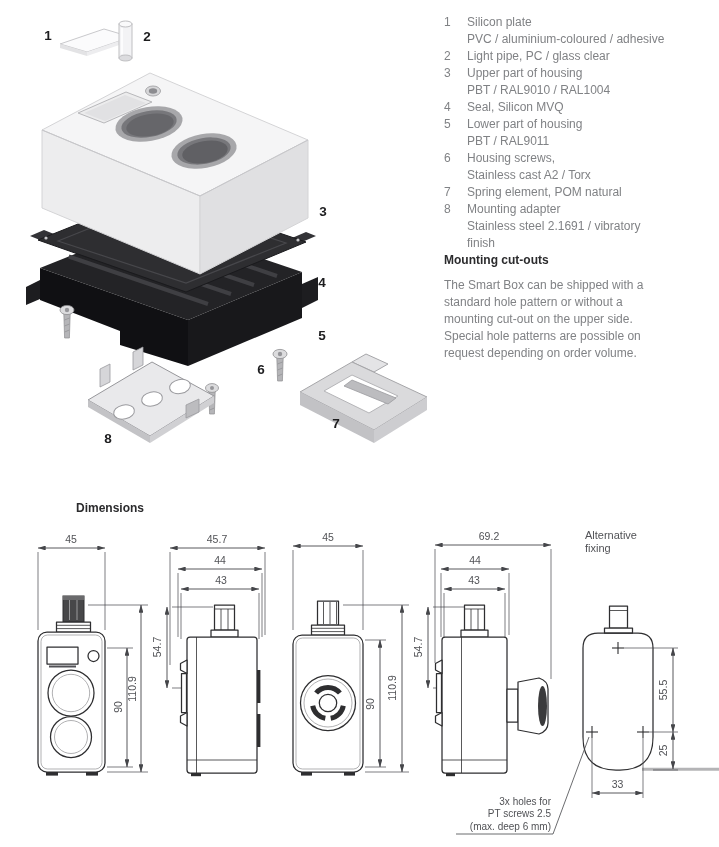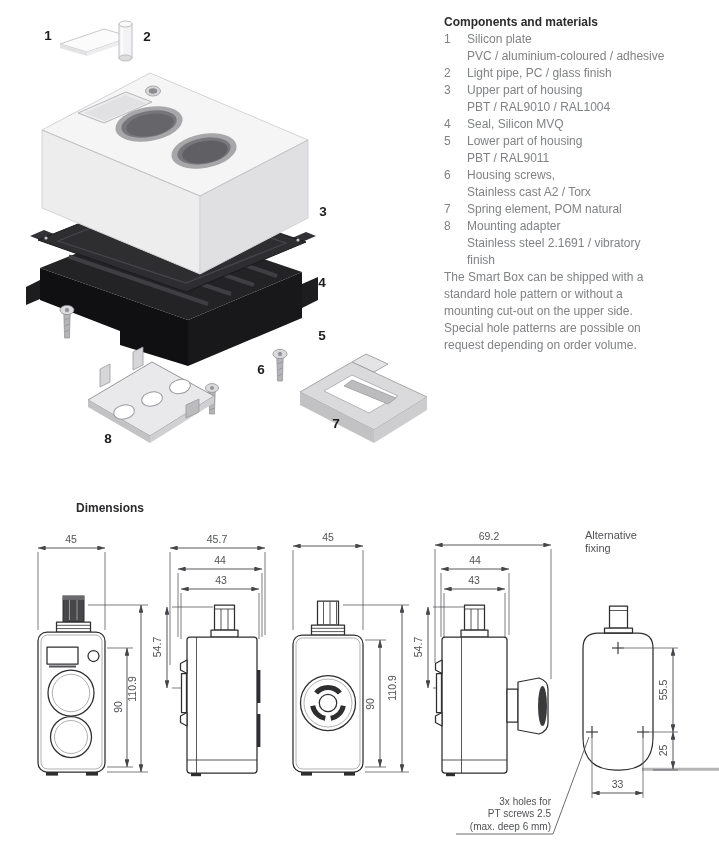--- a/index.html
+++ b/index.html
@@ -132,30 +132,29 @@
       <text class="lbl" x="323" y="216" text-anchor="middle">3</text>
       <text class="lbl" x="322" y="287" text-anchor="middle">4</text>
       <text class="lbl" x="322" y="340" text-anchor="middle">5</text>
       <text class="lbl" x="261" y="374" text-anchor="middle">6</text>
       <text class="lbl" x="336" y="428" text-anchor="middle">7</text>
       <text class="lbl" x="108" y="443" text-anchor="middle">8</text>
     </g>
   </svg>
 
   <div class="rightcol">
-    <h3>Components and materials</h3>
     <ol class="clist">
       <li>
           <span class="num">1</span>
           <span class="txt">Silicon plate
 PVC / aluminium-coloured / adhesive</span>
         </li>
       <li>
           <span class="num">2</span>
-          <span class="txt">Light pipe, PC / glass finish</span>
+          <span class="txt">Light pipe, PC / glass clear</span>
         </li>
       <li>
           <span class="num">3</span>
           <span class="txt">Upper part of housing
 PBT / RAL9010 / RAL1004</span>
         </li>
       <li>
           <span class="num">4</span>
           <span class="txt">Seal, Silicon MVQ</span>
         </li>
@@ -173,21 +172,22 @@
           <span class="num">7</span>
           <span class="txt">Spring element, POM natural</span>
         </li>
       <li>
           <span class="num">8</span>
           <span class="txt">Mounting adapter
 Stainless steel 2.1691 / vibratory
 finish</span>
         </li>
     </ol>
-    <p class="para" style="margin-top:0">The Smart Box can be shipped with a
+    <h3 class="mounting-head">Mounting cut-outs</h3>
+    <p class="para" style="margin-top:8px">The Smart Box can be shipped with a
 standard hole pattern or without a
 mounting cut-out on the upper side.
 Special hole patterns are possible on
 request depending on order volume.</p>
   </div>
 
   <div class="dim-heading">Dimensions</div>
 
   <svg class="figure" style="left:0;top:517px" width="719" height="330" viewBox="0 0 719 330">
     <defs>

